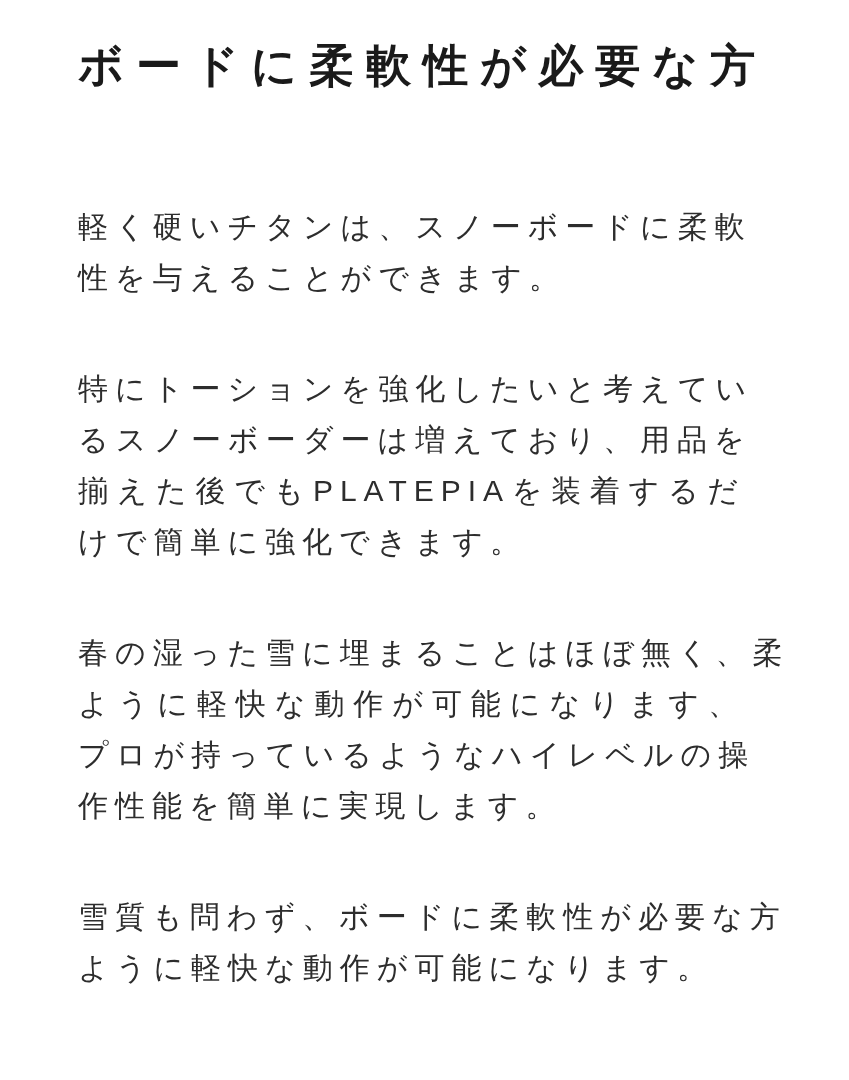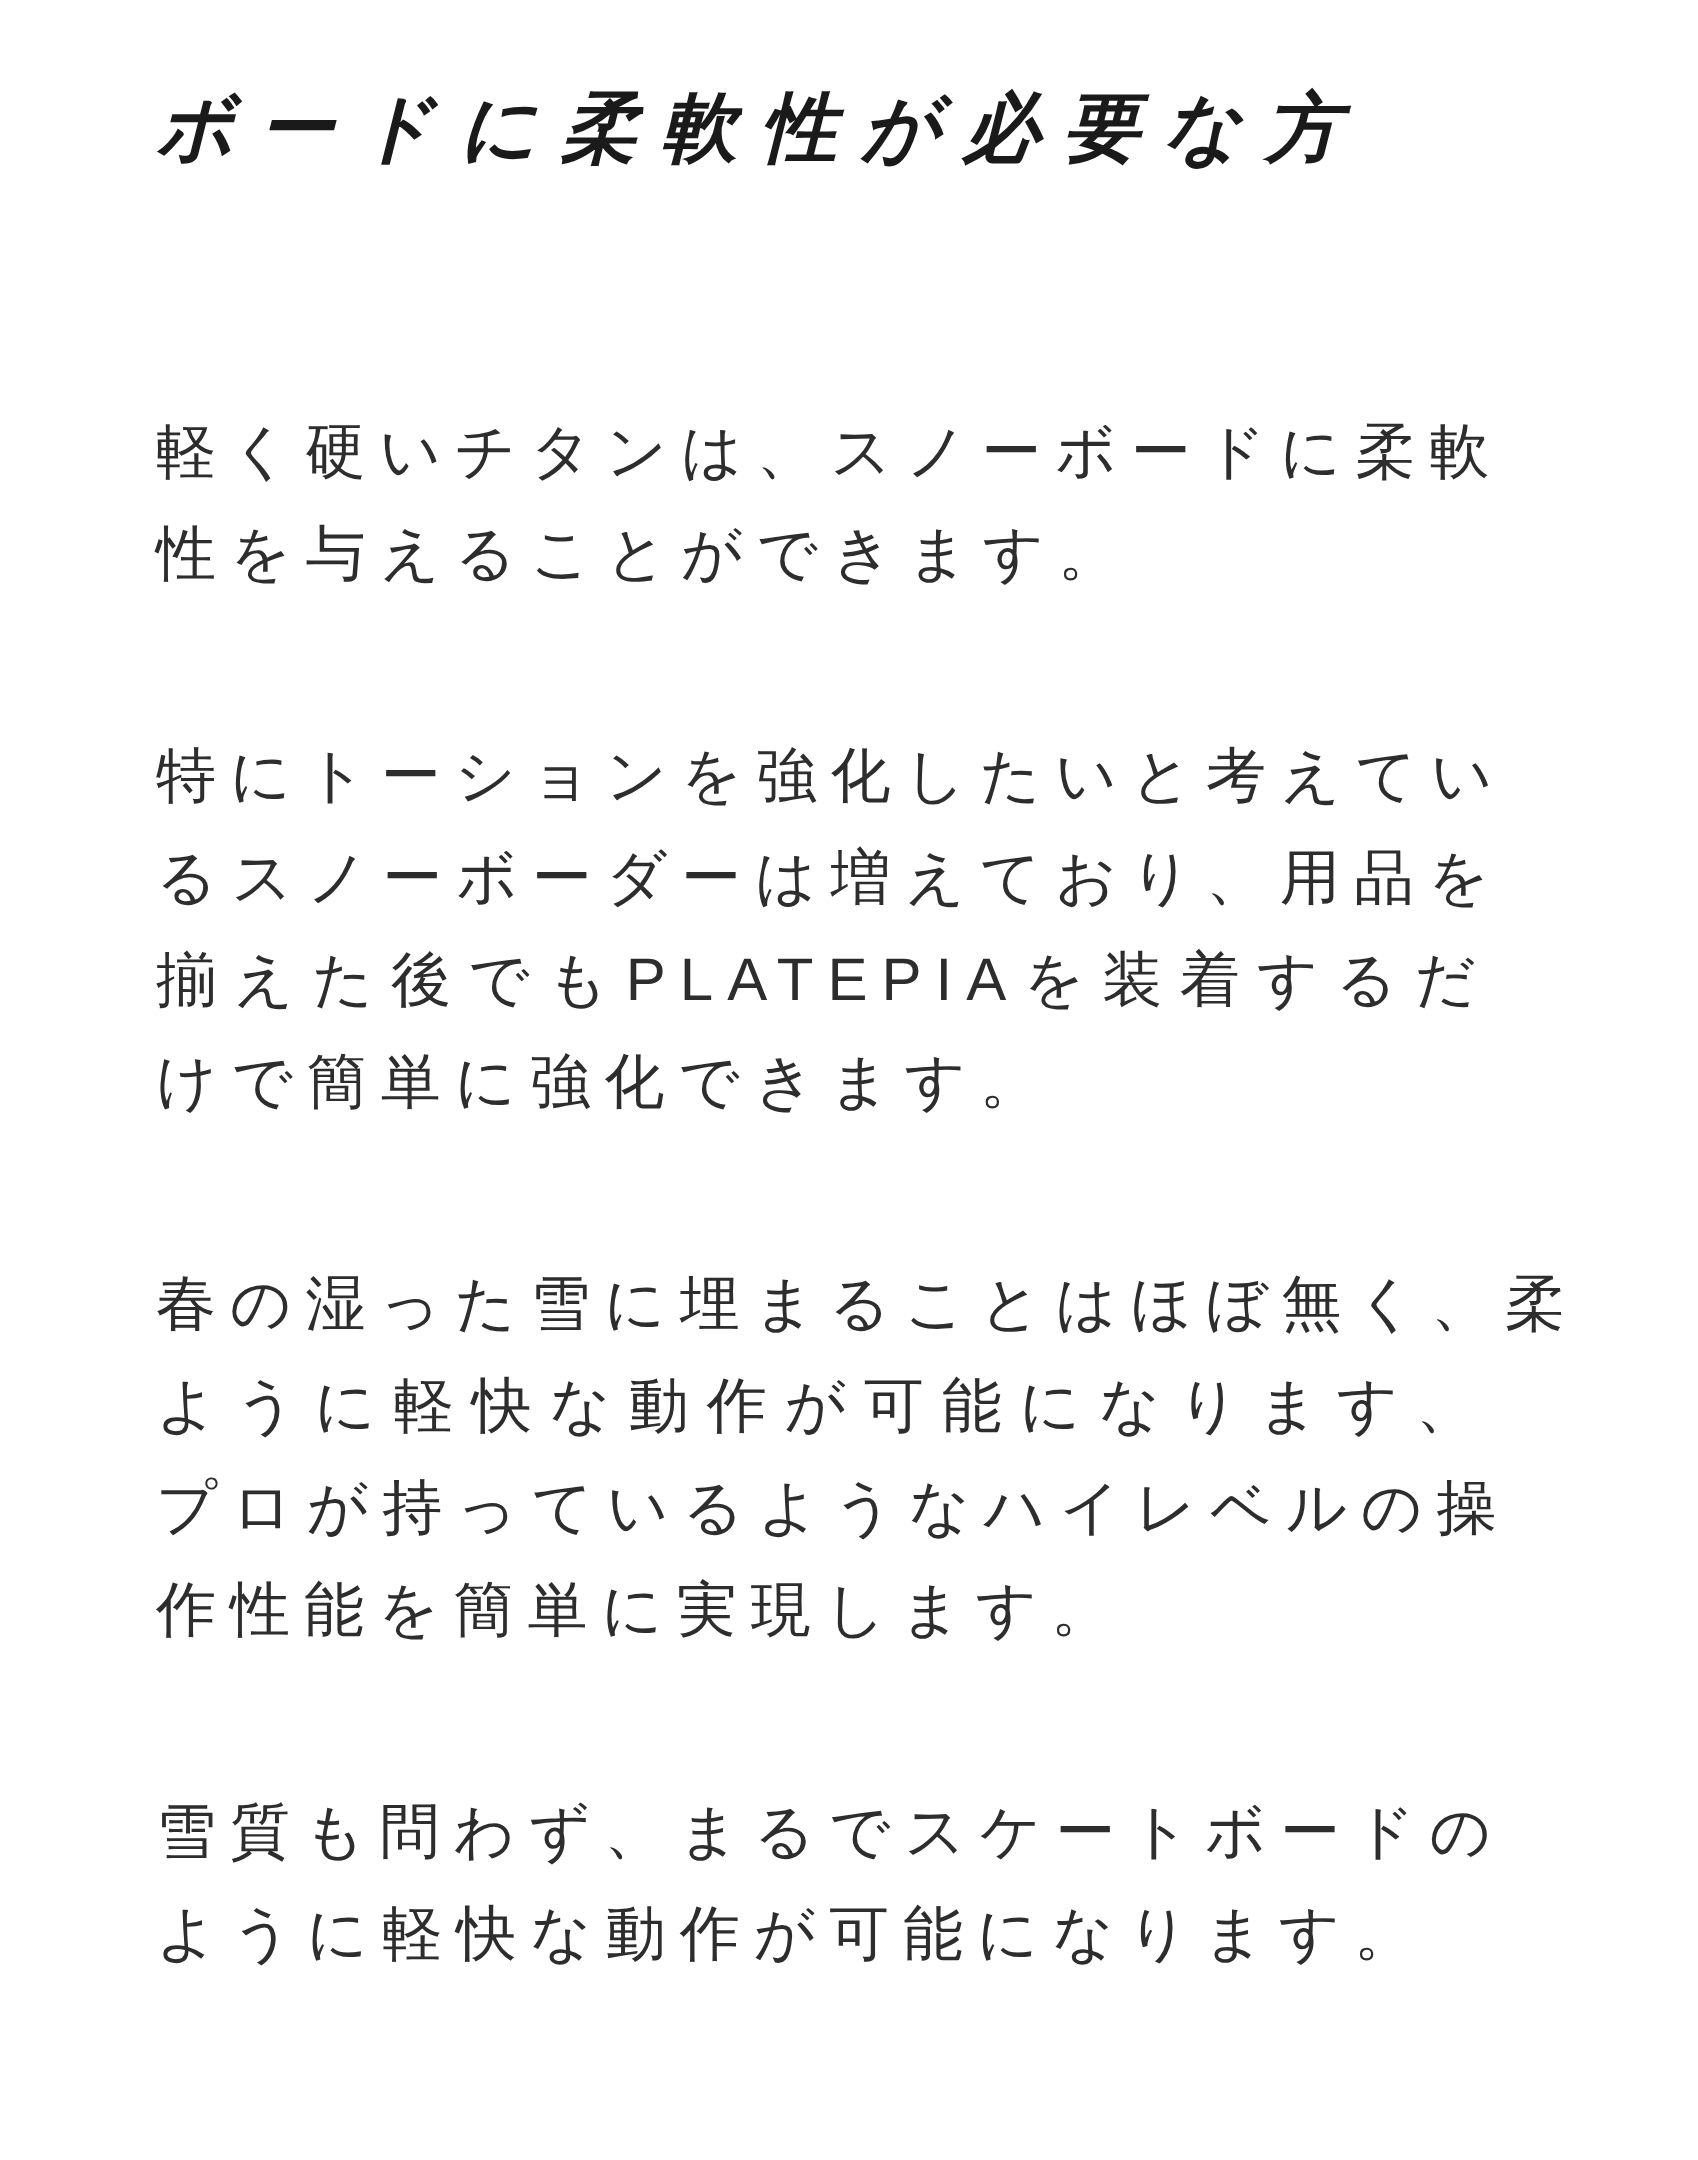--- a/index.html
+++ b/index.html
@@ -17,27 +17,26 @@
     width: 849px;
     height: 1080px;
     box-sizing: border-box;
     background: var(--bg);
     padding: 38px 98px 0 78px;
     overflow: hidden;
     font-family: "Liberation Sans", "DejaVu Sans", sans-serif;
   }
   .heading {
     margin: 0 0 108px 0;
-    font-size: 38px;
+    font-size: 45px;
     font-weight: 700;
     line-height: 55px;
     letter-spacing: 12px;
     white-space: nowrap;
     color: var(--heading-color);
-    font-style: italic;
   }
   .article-body {
     width: 667px;
   }
   .para {
     margin: 0 0 60px 0;
     padding: 0;
   }
   .para:last-child {
     margin-bottom: 0;
@@ -73,17 +72,17 @@
         <div class="line">揃えた後でもPLATEPIAを装着するだ</div>
         <div class="line last">けで簡単に強化できます。</div>
       </div>
       <div class="para">
         <div class="line">春の湿った雪に埋まることはほぼ無く、柔</div>
         <div class="line">ように軽快な動作が可能になります、</div>
         <div class="line">プロが持っているようなハイレベルの操</div>
         <div class="line last">作性能を簡単に実現します。</div>
       </div>
       <div class="para">
-        <div class="line">雪質も問わず、まるでスケートボードの</div>
+        <div class="line">雪質も問わず、ボードに柔軟性が必要な方</div>
         <div class="line last">ように軽快な動作が可能になります。</div>
       </div>
     </div>
 </div>
 
 </body></html>

